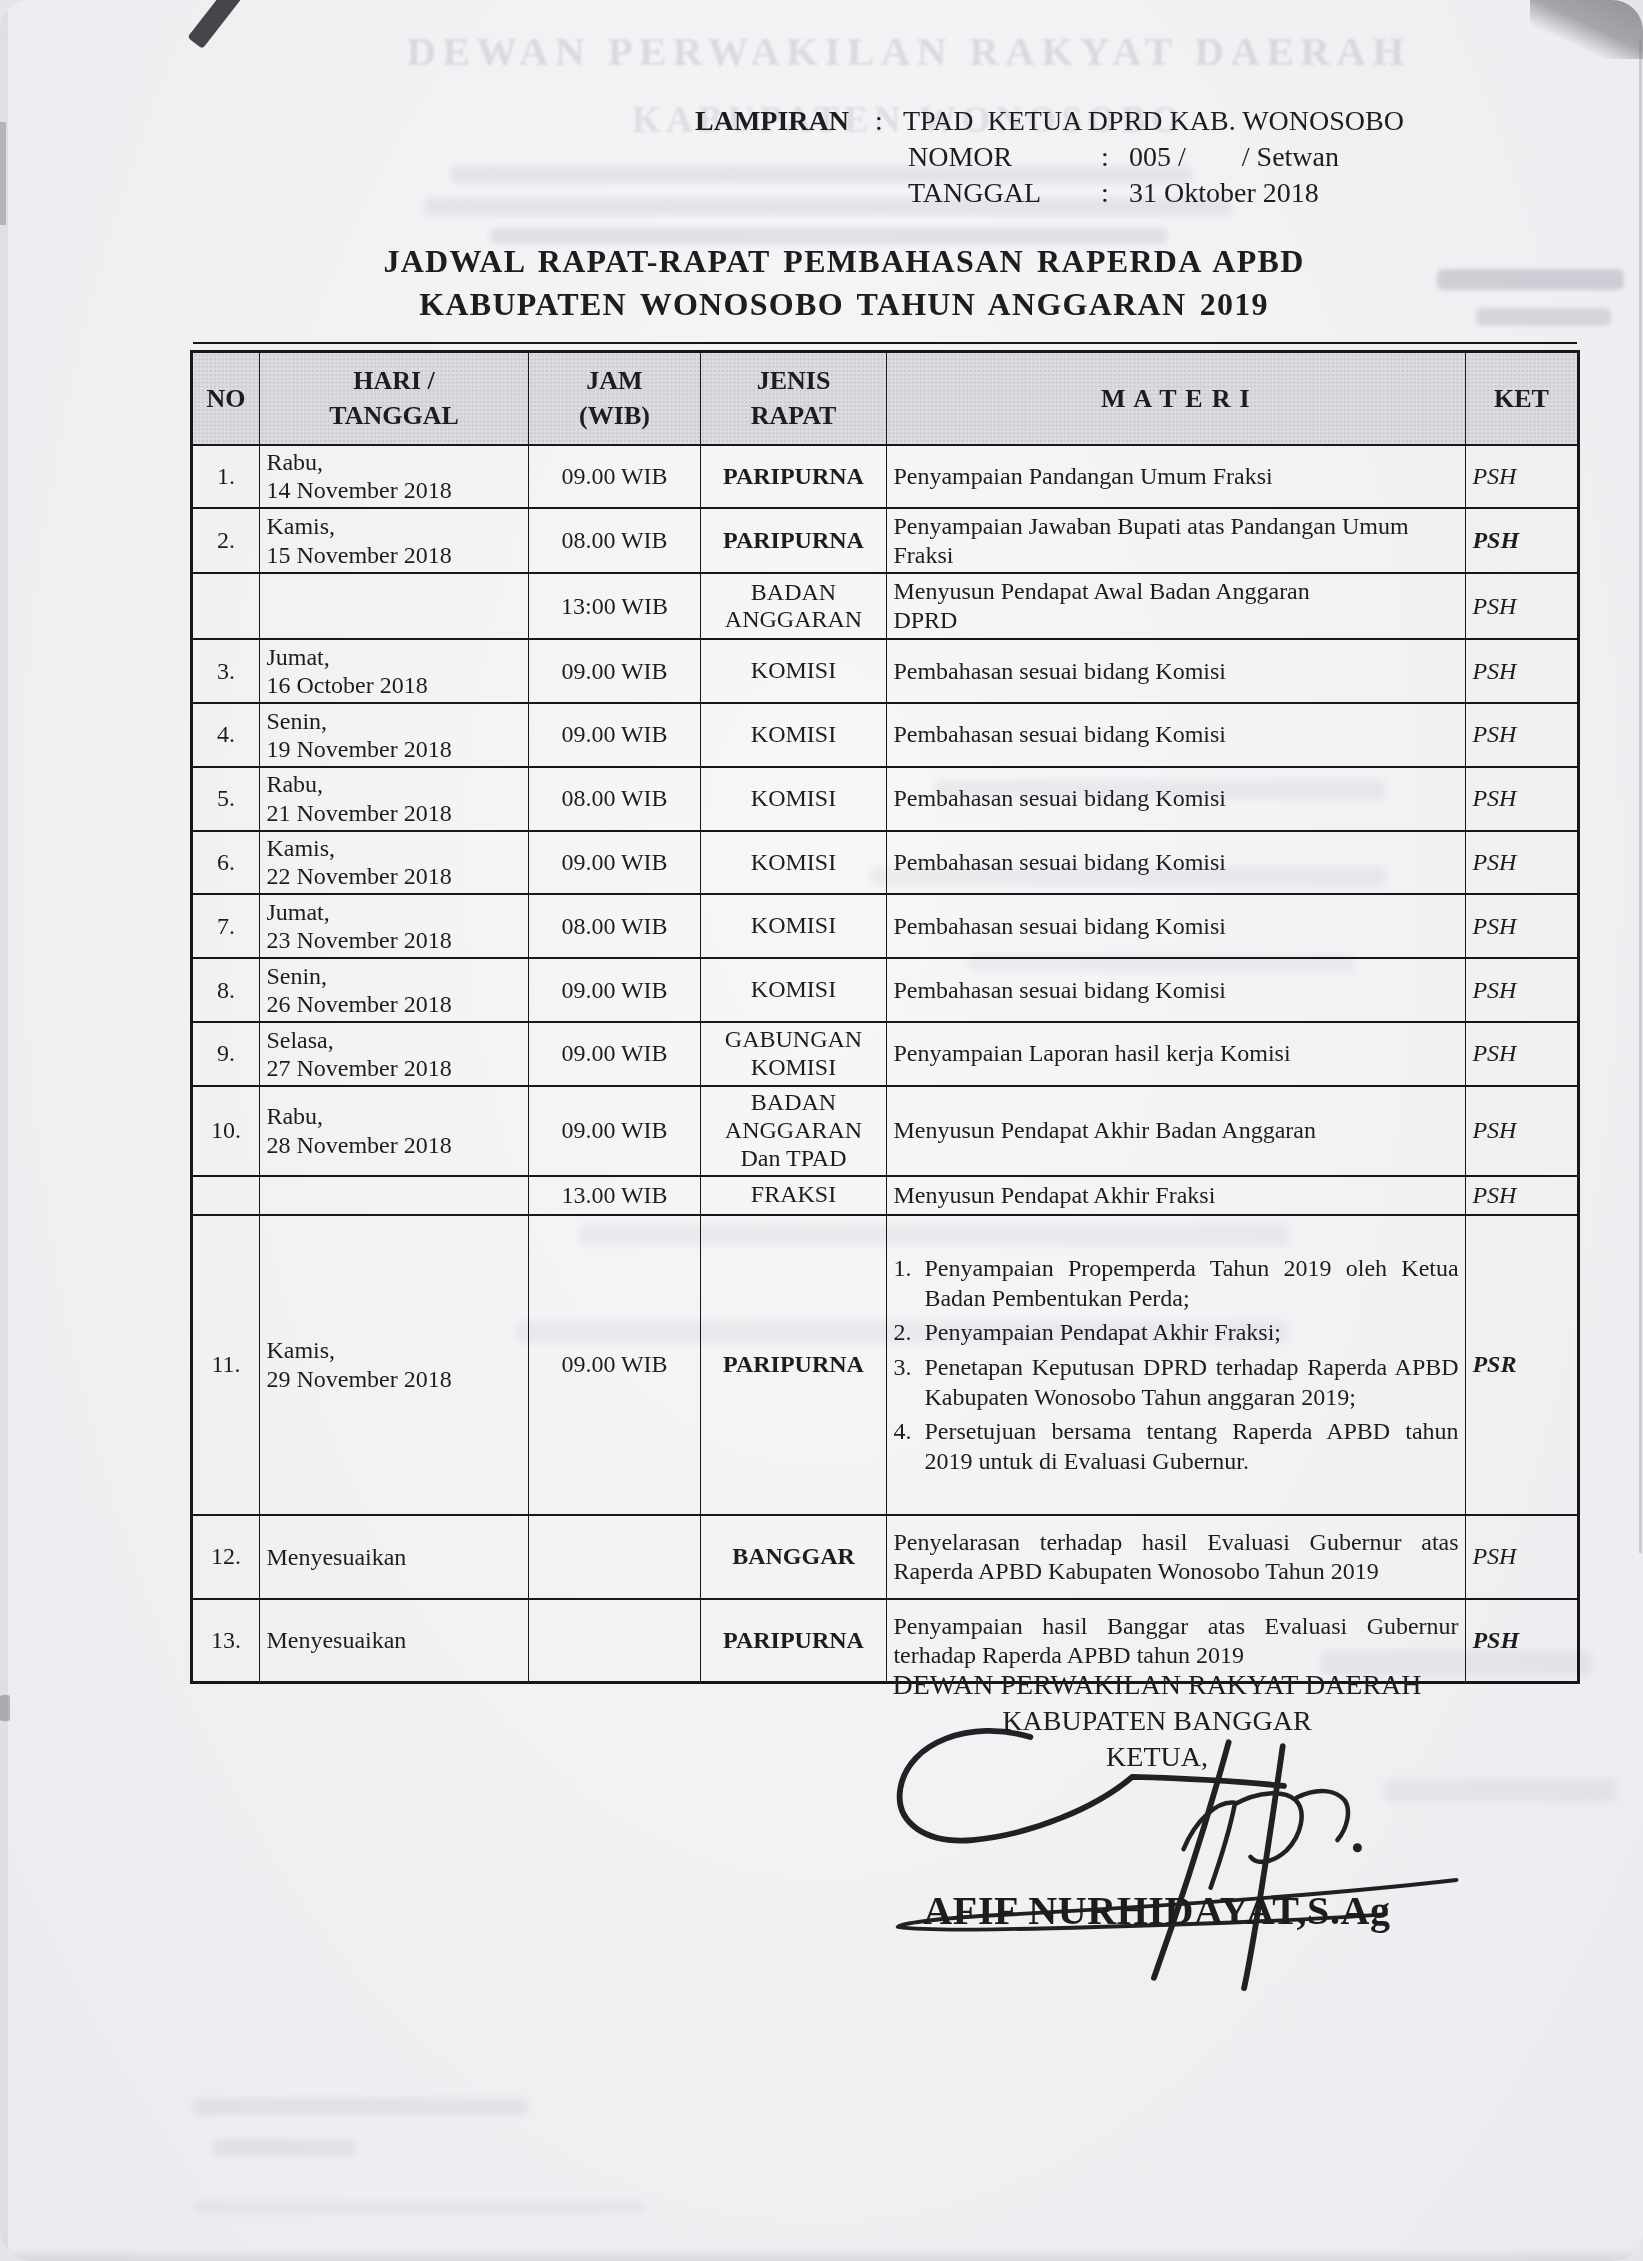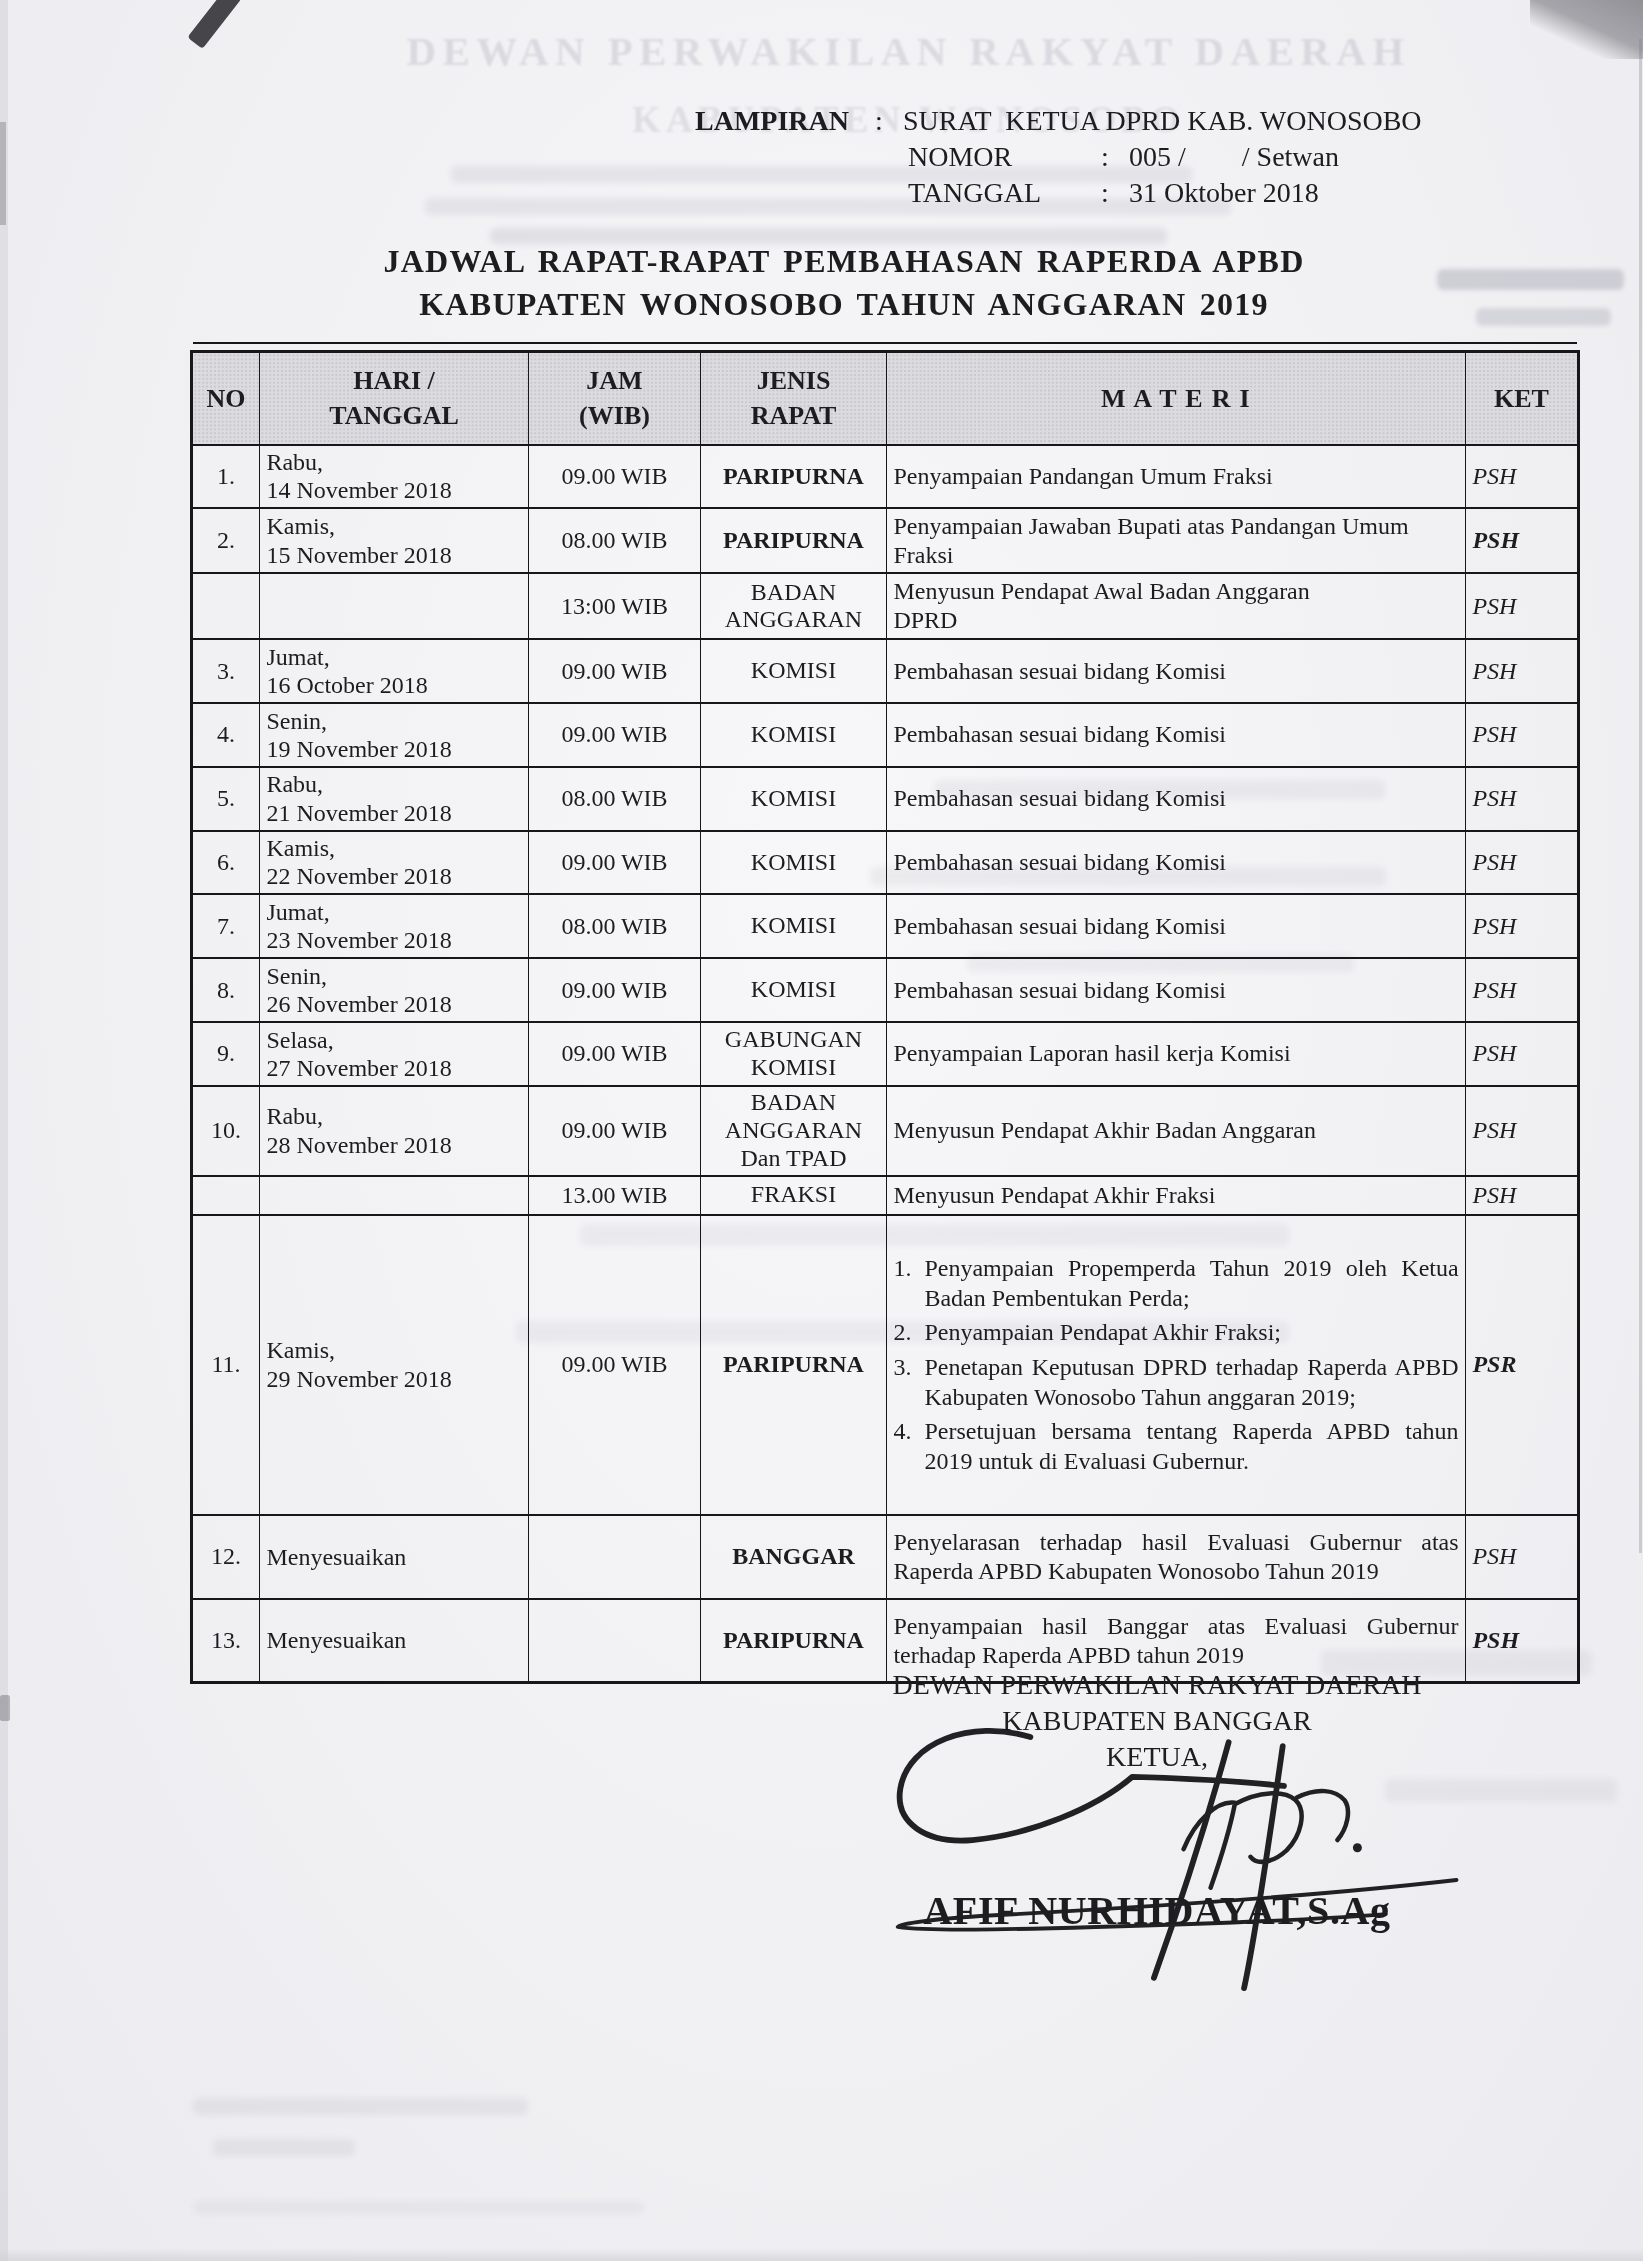--- a/index.html
+++ b/index.html
@@ -3,20 +3,21 @@
 <meta charset="utf-8">
 <style>
   html,body{margin:0;padding:0;background:#e6e6ea;}
   .page{
     position:relative;
     width:1643px;height:2261px;
     background:radial-gradient(ellipse at 50% 38%, #f7f7f9 0%, #f1f1f4 55%, #ebebef 100%);
     overflow:hidden;
     font-family:"Liberation Serif","DejaVu Serif",serif;
     color:#1d1d20;
+    border-radius:31px;
   }
   
   .art{position:absolute;}
   .art-tl{left:205px;top:-14px;width:19.3px;height:64px;background:#1c1c1f;opacity:.8;transform:rotate(38deg);border-radius:3.9px;}
   .art-tr{right:0;top:0;width:113px;height:59px;background:linear-gradient(205deg,#46464d 0%,#6a6a72 45%,transparent 70%);opacity:.55;}
   .art-redge{right:1.3px;top:39px;width:2.6px;height:1514px;background:#7a7a82;opacity:.30;}
   .art-ledge{left:0;top:0;width:7.7px;height:2261px;background:#8a8a92;opacity:.14;}
   .art-lstreak{left:0;top:122px;width:5.8px;height:103px;background:#555;opacity:.30;}
   .art-ldash{left:0;top:1695px;width:10.3px;height:26px;background:#4a4a50;opacity:.35;border-radius:2.6px;}
   .art-bottom{left:0;bottom:0;width:1643px;height:13px;background:linear-gradient(#0000,#cfcfd4);opacity:.7;}
@@ -105,21 +106,21 @@
   <div class="smudge" style="left:1321px;top:1650px;width:271px;height:26px;opacity:.06;"></div>
   <div class="smudge" style="left:1385px;top:1779px;width:232px;height:23px;opacity:.06;"></div>
   <div class="smudge" style="left:193px;top:2098px;width:335px;height:17px;opacity:.07;"></div>
   <div class="smudge" style="left:213px;top:2139px;width:142px;height:17px;opacity:.07;"></div>
   <div class="smudge" style="left:193px;top:2201px;width:451px;height:13px;opacity:.05;"></div>
 
   <div class="lamp">
     <div class="lamp-line">
       <span class="lamp-lab">LAMPIRAN</span>
       <span class="lamp-colon">:</span>
-      <span class="lamp-val">SURAT  KETUA DPRD KAB. WONOSOBO</span>
+      <span class="lamp-val">TPAD  KETUA DPRD KAB. WONOSOBO</span>
     </div>
     <div class="lamp-line lamp-ind">
       <span class="lamp-lab2">NOMOR</span>
       <span class="lamp-colon">:</span>
       <span class="lamp-val">005 /        / Setwan</span>
     </div>
     <div class="lamp-line lamp-ind">
       <span class="lamp-lab2">TANGGAL</span>
       <span class="lamp-colon">:</span>
       <span class="lamp-val">31 Oktober 2018</span>

